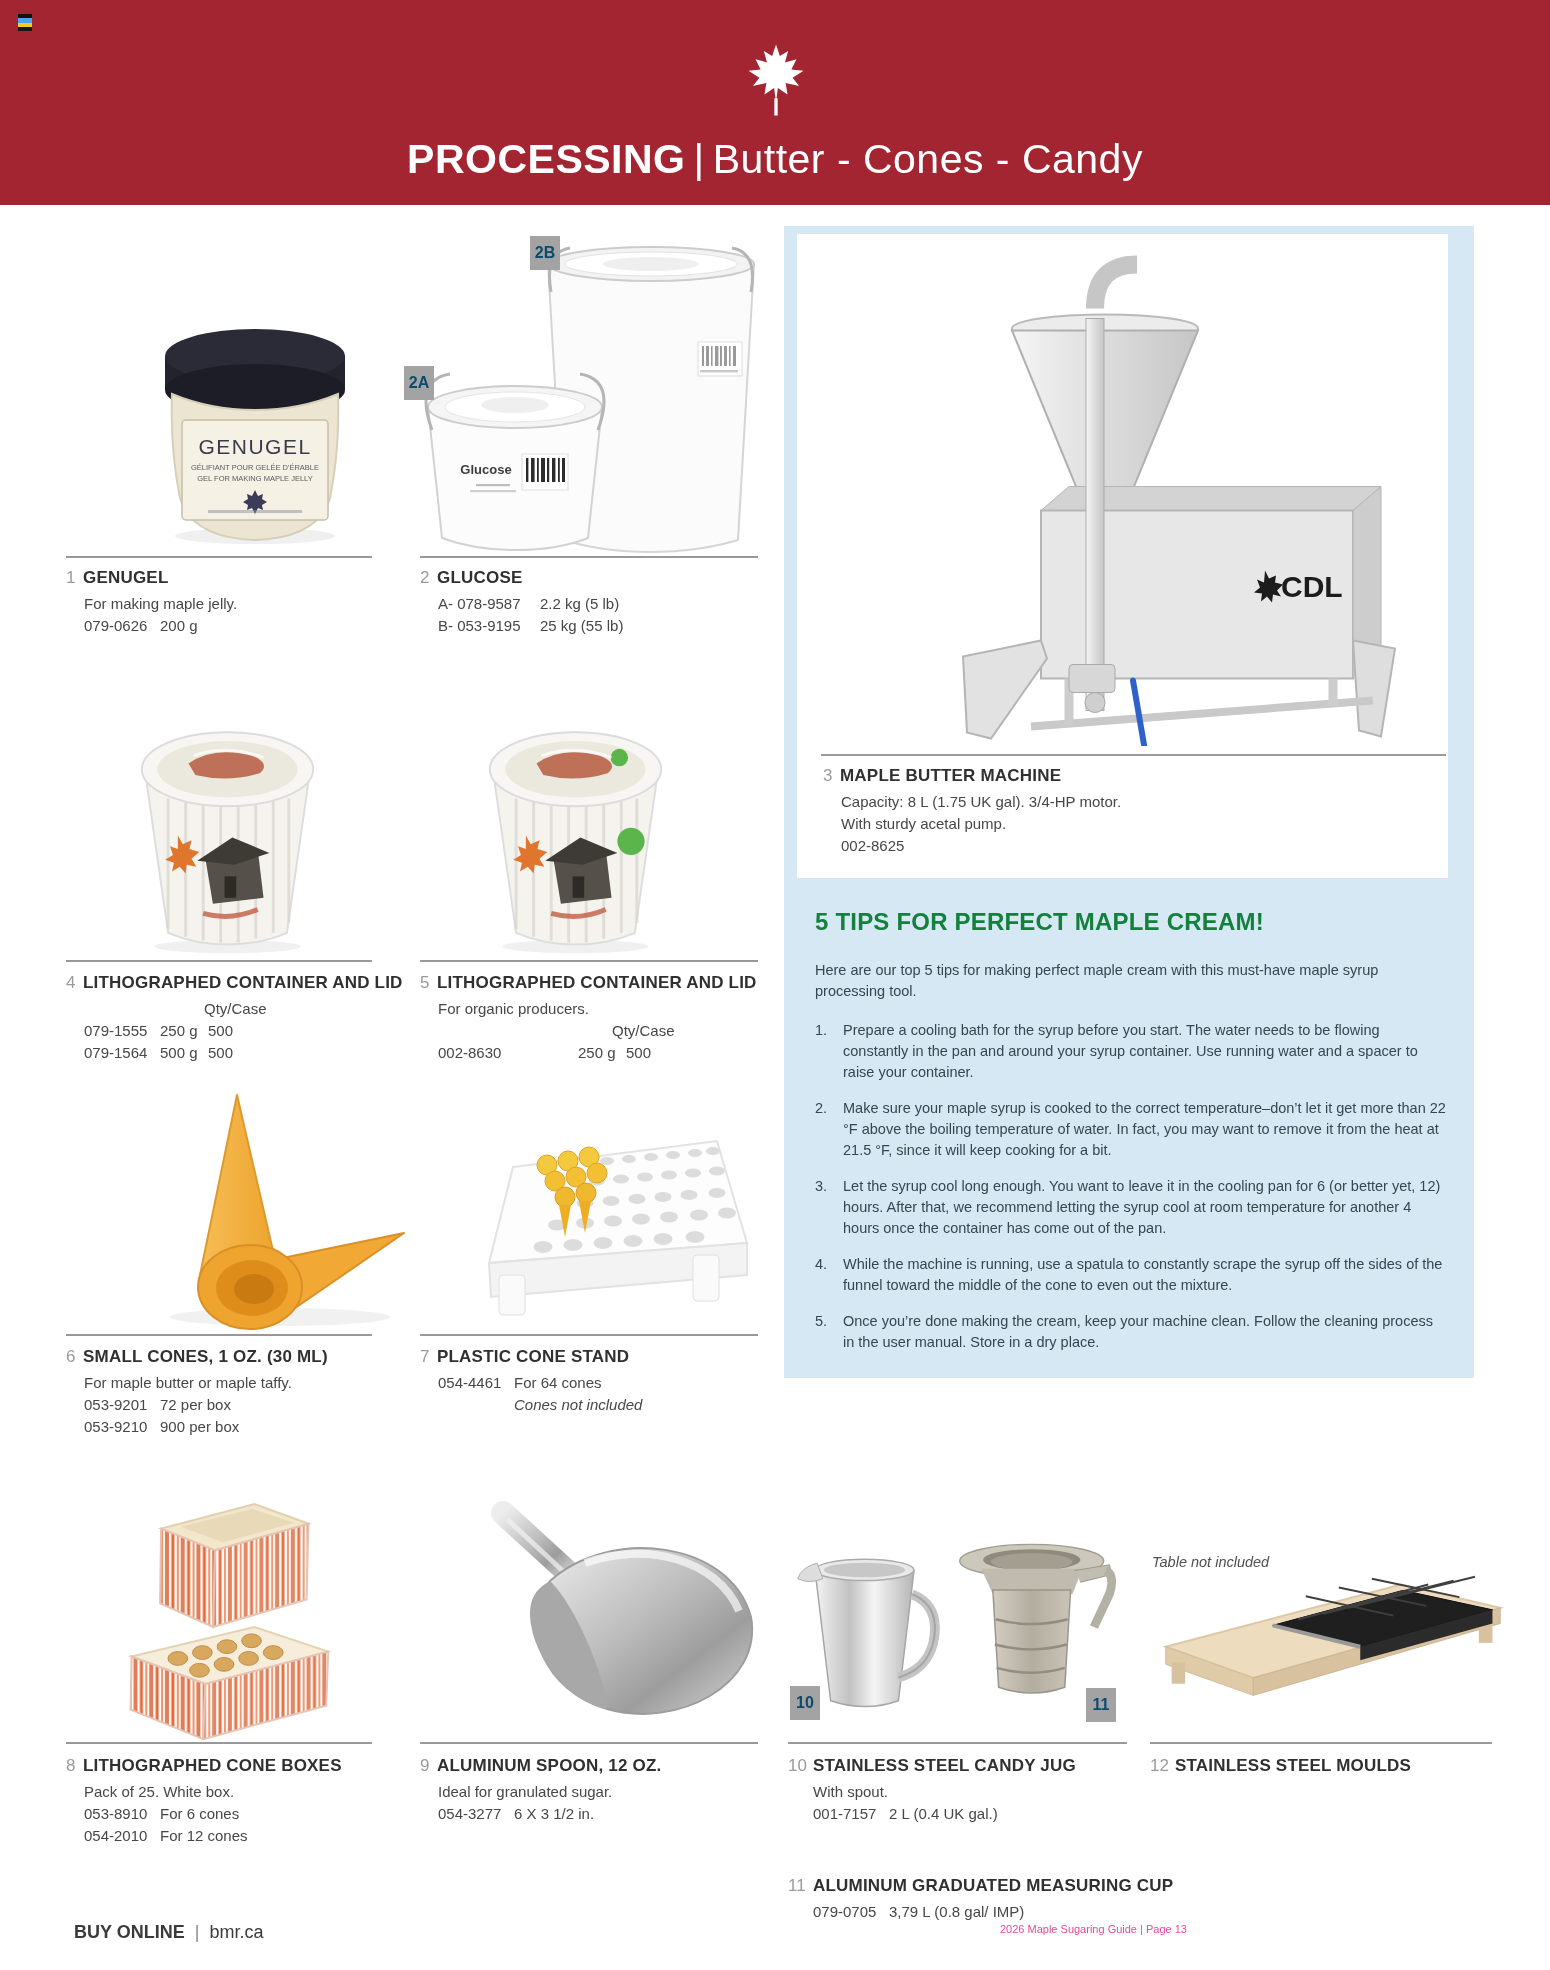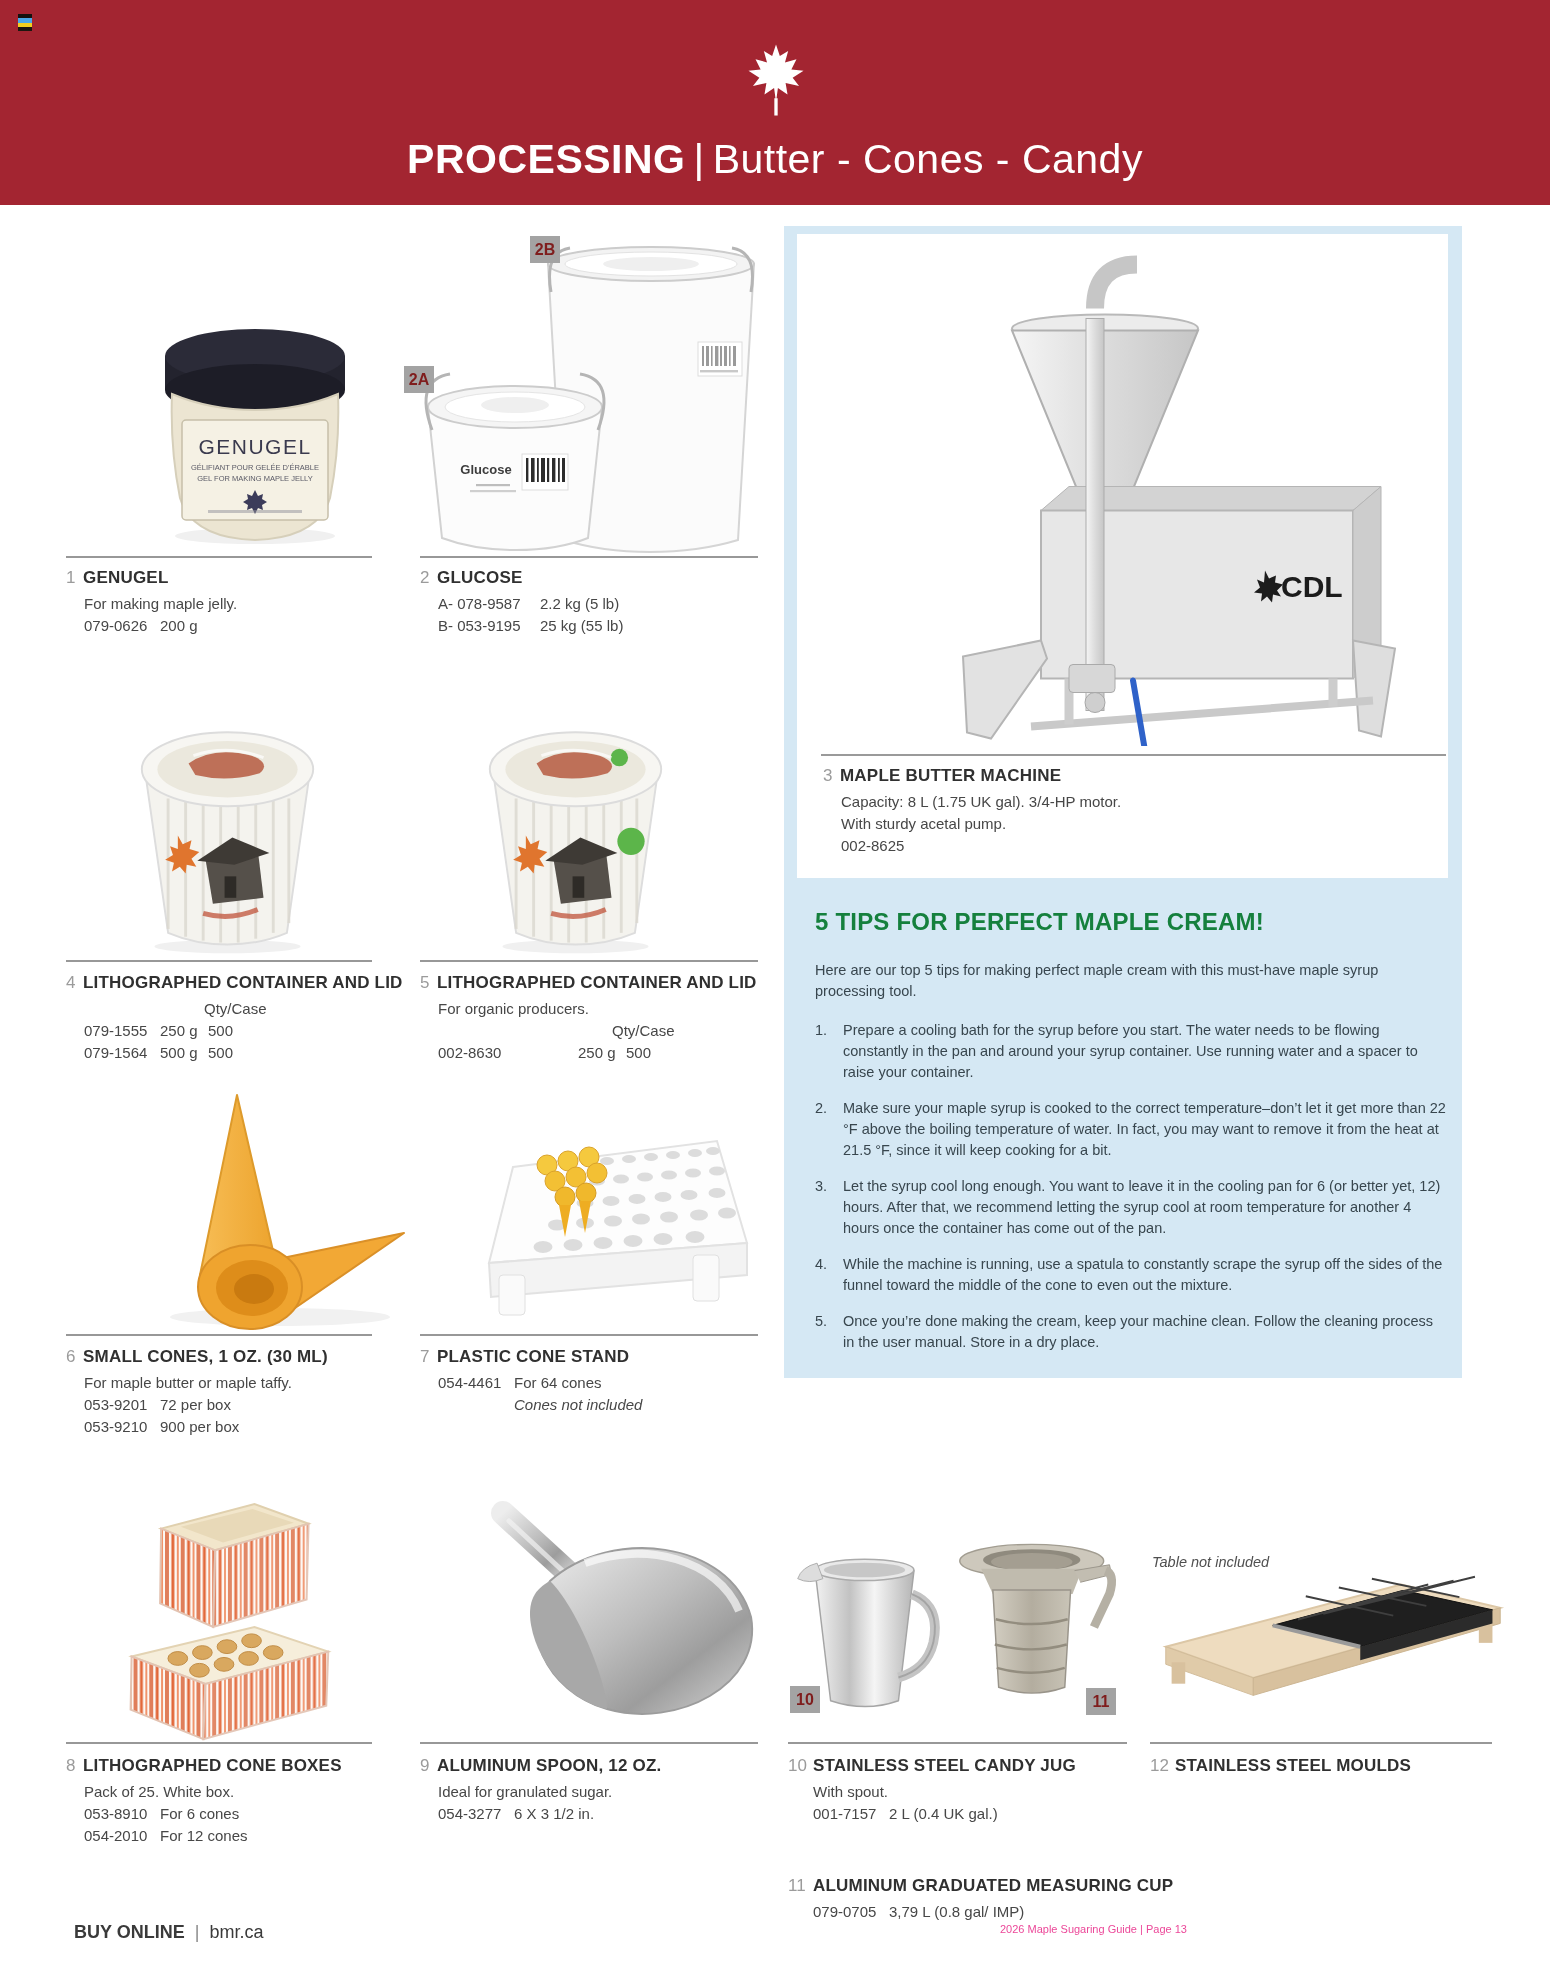--- a/index.html
+++ b/index.html
@@ -27,25 +27,25 @@
   .item .body{margin-left:18px;margin-top:5px;font-size:15px;color:#474747;line-height:1.48;}
   .item.w2 .body{margin-left:25px;}
   .row .c1{display:inline-block;width:76px;}
   .row .c1w{display:inline-block;width:102px;}
   .row .c1t{display:inline-block;width:140px;}
   .row .c2{display:inline-block;width:48px;}
   .qtyhead{margin-left:120px;}
   .qtyhead5{margin-left:174px;}
   .note-italic{font-style:italic;margin-left:76px;}
 
-  .badge{position:absolute;width:30px;height:27px;background:#a3a3a3;color:#7f1d1d;
+  .badge{position:absolute;width:30px;height:34px;background:#a3a3a3;color:#0c4a6e;
          display:flex;align-items:center;justify-content:center;font-size:16px;font-weight:700;z-index:5;}
 
   
-  .feature-panel{position:absolute;left:784px;top:226px;width:678px;height:1152px;background:#d5e8f4;}
+  .feature-panel{position:absolute;left:784px;top:226px;width:678px;height:1152px;background:#d5e8f4;padding-left:12px;}
   .machine-box{position:absolute;left:13px;top:8px;width:651px;height:644px;background:#ffffff;}
   .panel-hr{position:absolute;left:24px;top:520px;width:625px;height:2px;background:#9a9a9a;}
   .item3{position:absolute;left:26px;top:532px;}
   .tips{position:absolute;left:31px;top:682px;width:632px;}
   .tips-title{font-size:24px;font-weight:700;color:#15803d;letter-spacing:.2px;margin-bottom:24px;}
   .tips-intro{font-size:14.5px;color:#38464e;line-height:1.45;margin-bottom:18px;}
   .tip{display:flex;margin-bottom:15px;font-size:14.5px;color:#38464e;line-height:1.45;}
   .tip .tnum{min-width:28px;}
 
   

